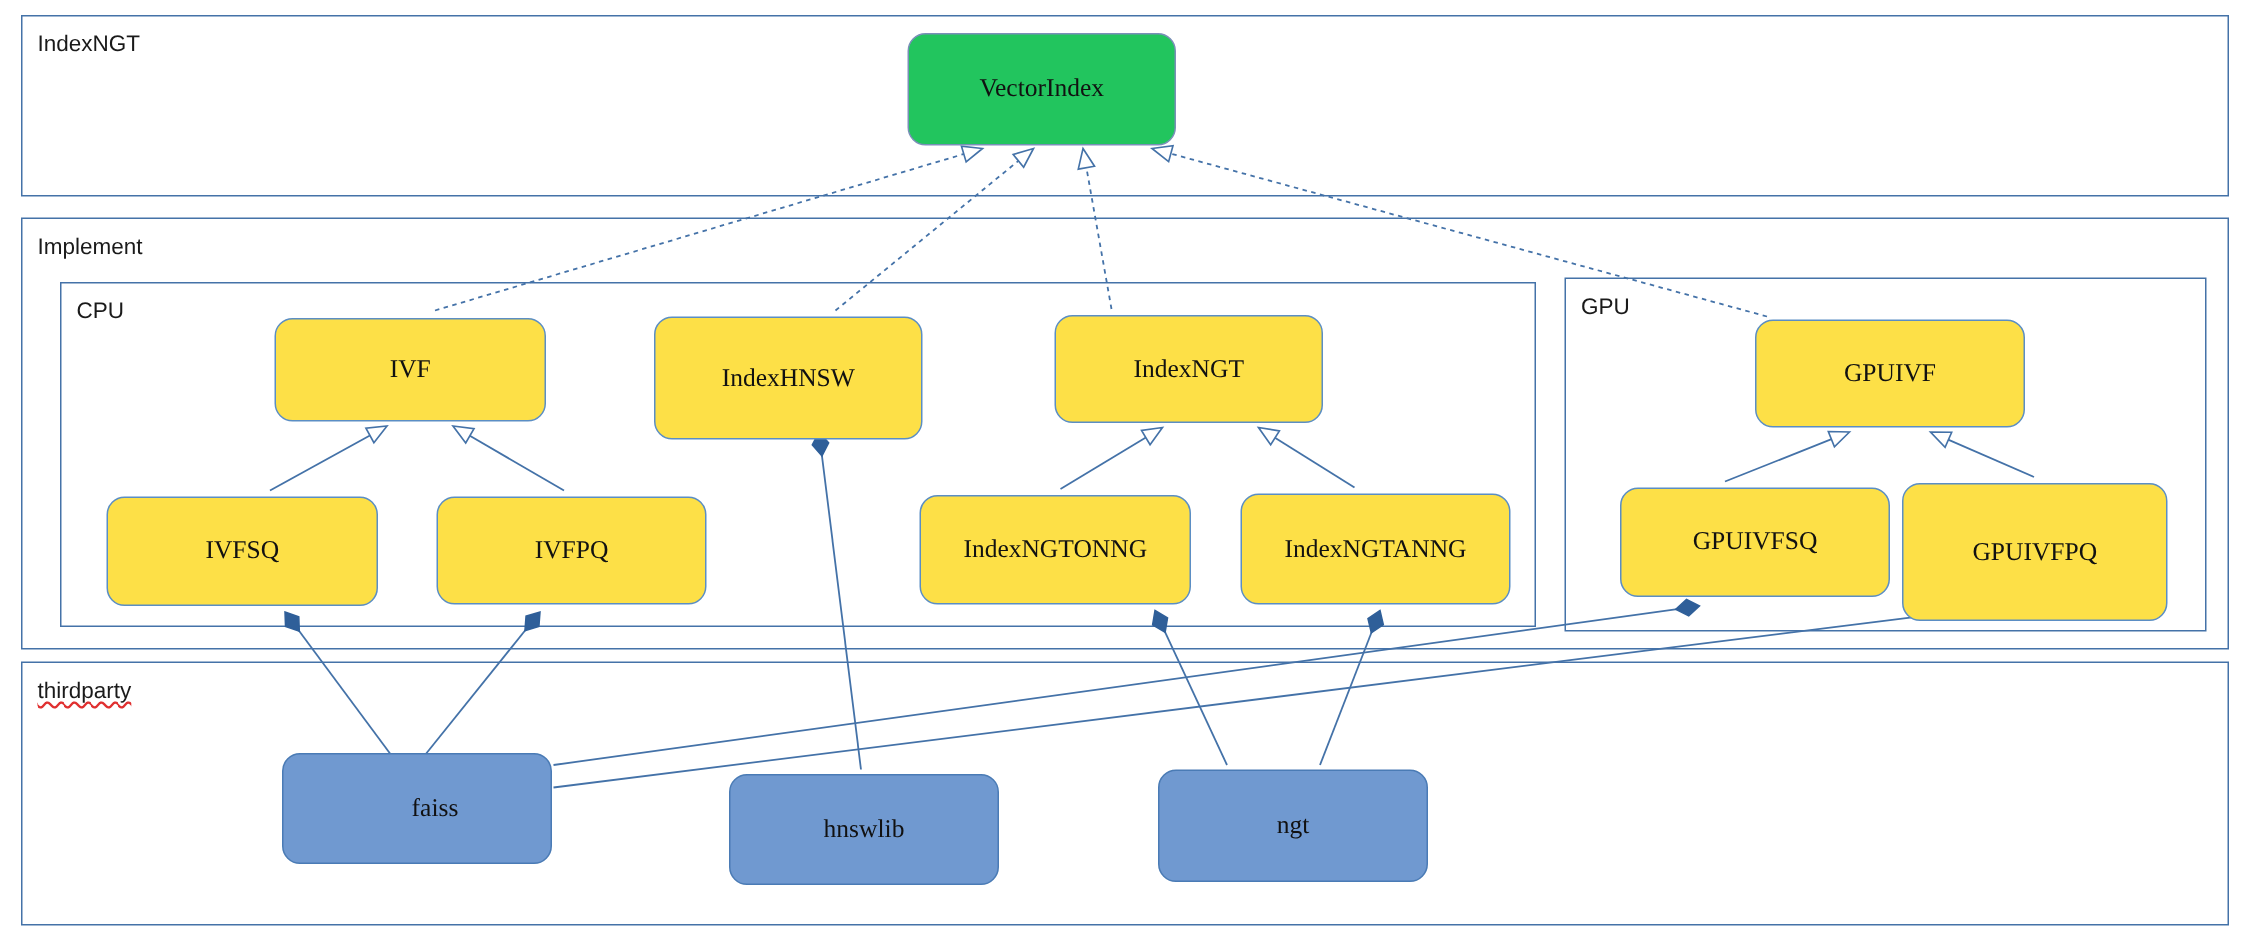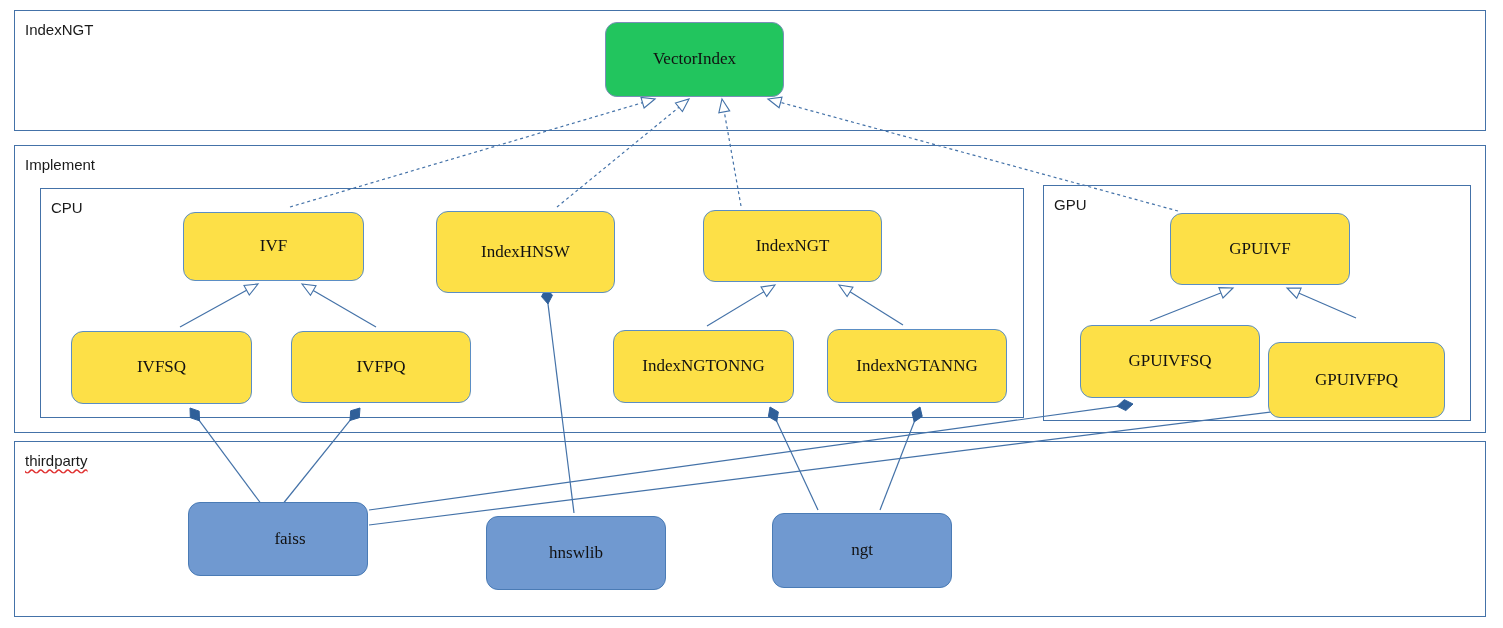--- a/index.html
+++ b/index.html
@@ -190,21 +190,21 @@
       </div>
       <div class="node green" style="left: 827px; top: 329px; width: 180px; height: 74px;">
         <span>IndexNGTANNG</span>
       </div>
       <div class="node green" style="left: 1170px; top: 213px; width: 180px; height: 72px;">
         <span>GPUIVF</span>
       </div>
       <div class="node green" style="left: 1064px; top: 325px; width: 180px; height: 73px; margin-left: 16px;">
         <span>GPUIVFSQ</span>
       </div>
-      <div class="node green" style="left: 1268px; top: 322px; width: 177px; height: 76px; margin-top: 20px;">
+      <div class="node green" style="left: 1268px; top: 322px; width: 177px; height: 92px;">
         <span>GPUIVFPQ</span>
       </div>
       <div class="node blue" style="left: 188px; top: 502px; width: 180px; height: 74px; padding-left: 24px;">
         <span>faiss</span>
       </div>
       <div class="node blue" style="left: 486px; top: 516px; width: 180px; height: 74px;">
         <span>hnswlib</span>
       </div>
       <div class="node blue" style="left: 772px; top: 513px; width: 180px; height: 75px; align-items: center;">
         <span>ngt</span>

